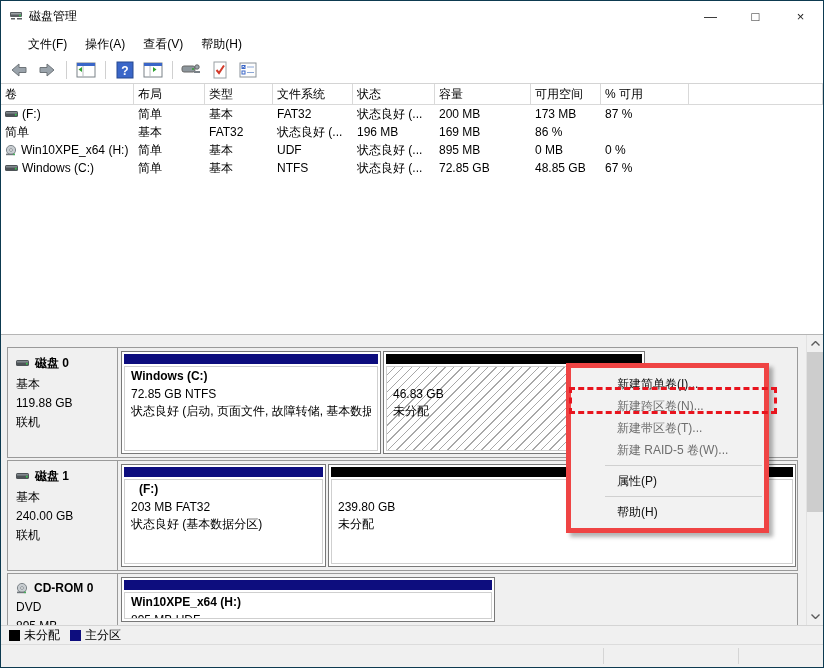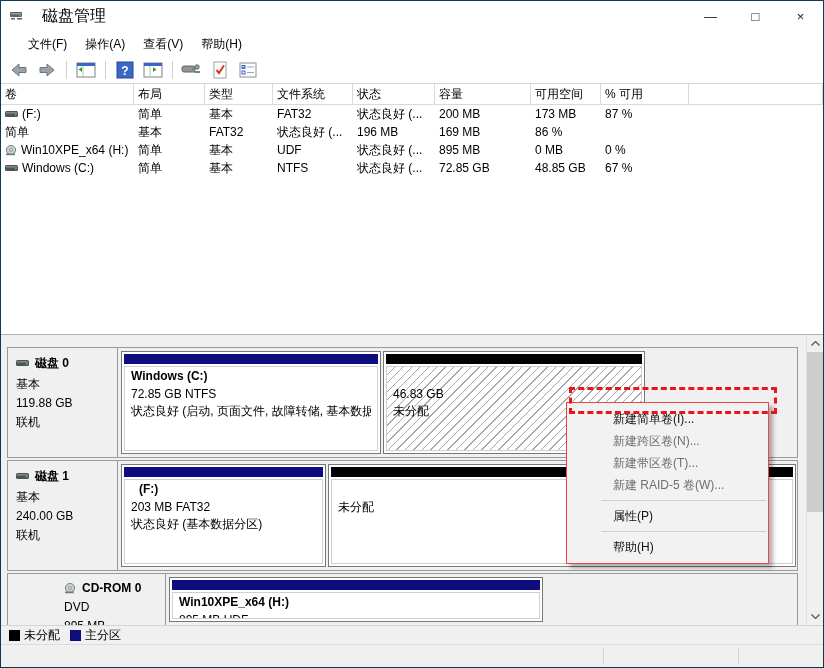--- a/index.html
+++ b/index.html
@@ -2,21 +2,21 @@
 <html><head>
 <meta charset="utf-8">
 <style>
   * { box-sizing: border-box; margin: 0; padding: 0; }
   html,body { width:824px; height:668px; }
   body { font-family:"Liberation Sans","DejaVu Sans",sans-serif; font-size:12px; color:#000; }
   .window { width:824px; height:668px; border:1px solid #0d3a50; background:#fff; display:flex; flex-direction:column; overflow:hidden; position:relative; }
 
   
   .titlebar { height:30px; flex:none; display:flex; align-items:center; padding-left:8px; background:#fff; }
-  .titlebar .app-title { margin-left:17px; flex:1; font-size:16px; }
+  .titlebar .app-title { margin-left:4px; flex:1; font-size:12px; }
   .win-btn { width:45px; height:30px; display:flex; align-items:center; justify-content:center; font-size:13px; color:#222; }
 
   
   .menubar { height:26px; flex:none; display:flex; align-items:center; padding-left:4px; background:#fff;margin-left:14px; }
   .menubar .menu-item { padding:4px 9px; }
 
   
   .toolbar { height:27px; flex:none; display:flex; align-items:center; padding-left:6px; background:#fff; border-bottom:1px solid #d4d4d4; gap:4px; }
   .tb-btn { width:24px; height:22px; display:flex; align-items:center; justify-content:center; }
   .tb-sep { width:1px; height:18px; background:#d0d0d0; margin:0 3px; }
@@ -27,21 +27,21 @@
   .vhead { height:21px; border-bottom:1px solid #d9d9d9; }
   .vhead .hcell { height:21px; display:flex; align-items:center; padding:0 4px; border-right:1px solid #d9d9d9; font-size:12px; }
   .vbody .vrow { height:18px; }
   .cell { padding:0 4px; white-space:nowrap; overflow:hidden; font-size:12px; display:flex; align-items:center; gap:3px; }
 
   
   .graphpane { height:291px; flex:none; background:#f0f0f0; border-top:1px solid #b5b5b5; display:flex; overflow:hidden; }
   .graph-content { flex:1; padding:12px 0 0 6px; overflow:hidden; }
   .disk-row { width:791px; border:1px solid #9a9a9a; background:#f0f0f0; display:flex; margin-bottom:2px; }
   .disk-row.h111 { height:111px; }
-  .disk-row.h53  { height:53px;padding-left:48px; }
+  .disk-row.h53  { height:53px; }
   .disk-label { width:110px; flex:none; border-right:1px solid #9a9a9a; padding:7px 6px 0 8px; }
   .disk-label .dname { font-weight:bold; display:flex; align-items:center; gap:5px; margin-bottom:3px; }
   .disk-label .dline { line-height:19px; }
   .disk-graph { flex:1; position:relative; padding:3px 0 3px 3px; display:flex; gap:2px; }
   .part { border:1px solid #787878; background:#fff; display:flex; flex-direction:column; padding:2px; gap:2px; }
   .part .bar { height:10px; flex:none; }
   .part .pbody { flex:1; border:1px solid #cfcfcf; background:#fff; padding:2px 6px; overflow:hidden; }
   .part .pbody.hatched { background:repeating-linear-gradient(135deg,#fff 0 5px,#a8a8a8 5px 6px); }
   .pt { height:17px; font-weight:bold; white-space:nowrap; overflow:hidden; }
   .pl { height:17px; line-height:17px; white-space:nowrap; overflow:hidden; }
@@ -53,21 +53,21 @@
   .sb-thumb { position:absolute; top:0; left:0; width:100%; height:160px; background:#cdcdcd; }
 
   
   .legendbar { height:19px; flex:none; background:#f0f0f0; border-top:1px solid #d4d4d4; display:flex; align-items:center; gap:10px; padding-left:8px; }
   .legend-item { display:flex; align-items:center; gap:4px; }
   .swatch { width:11px; height:11px; display:inline-block; }
   .statusbar { height:23px; flex:none; background:#f0f0f0; border-top:1px solid #dcdcdc; position:relative; }
   .st-sep { position:absolute; top:3px; bottom:3px; width:1px; background:#d5d5d5; }
 
   
-  .ctxmenu { position:absolute; left:565px; top:401px; width:203px; background:#f2f2f2; border:1px solid #ef4444; box-shadow:4px 4px 4px rgba(0,0,0,.3); padding:5px 0; z-index:5; }
+  .ctxmenu { position:absolute; left:565px; top:362px; width:203px; background:#f2f2f2; border:5px solid #ef4444; box-shadow:4px 4px 4px rgba(0,0,0,.3); padding:5px 0; z-index:5; }
   .cm-item { height:22px; line-height:22px; padding-left:46px; white-space:nowrap; color:#111; }
   .cm-item.disabled { color:#6e6e6e; }
   .cm-sep { height:1px; background:#d0d0d0; margin:4px 2px 4px 34px; }
 
   
   .annotation { position:absolute; left:568px; top:386px; width:208px; height:27px; border:3px dashed #e8141e; z-index:9; pointer-events:none; }
 
   svg { display:block; }
 </style>
 </head>
@@ -301,20 +301,21 @@
             <div class="pbody">
               <div class="pt" style="padding-left:8px">(F:)</div>
               <div class="pl">203 MB FAT32</div>
               <div class="pl">状态良好 (基本数据分区)</div>
             </div>
           </div>
           <div class="part" style="width:468px">
             <div class="bar" style="background:#000"></div>
             <div class="pbody">
               <div class="pt"></div>
+              <div class="pl">239.80 GB</div>
               <div class="pl">未分配</div>
             </div>
           </div>
         </div>
       </div>
 
       <div class="disk-row h53">
         <div class="disk-label">
           <div class="dname">
               <svg width="13" height="11" viewBox="0 0 13 11">

